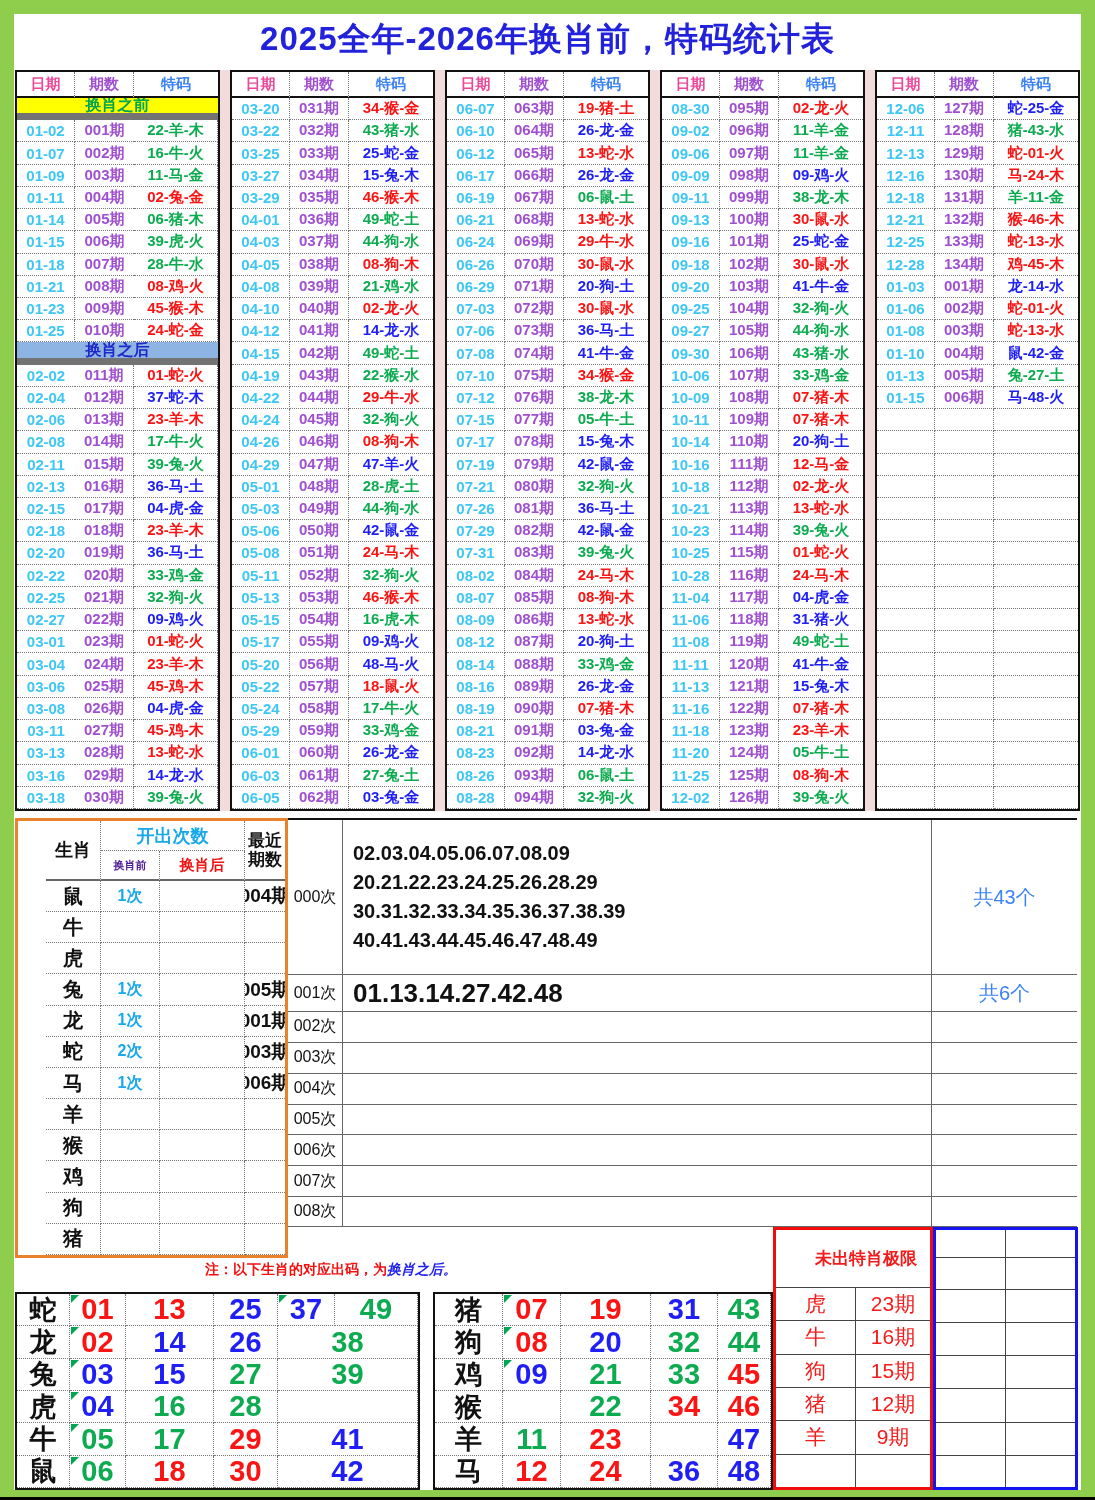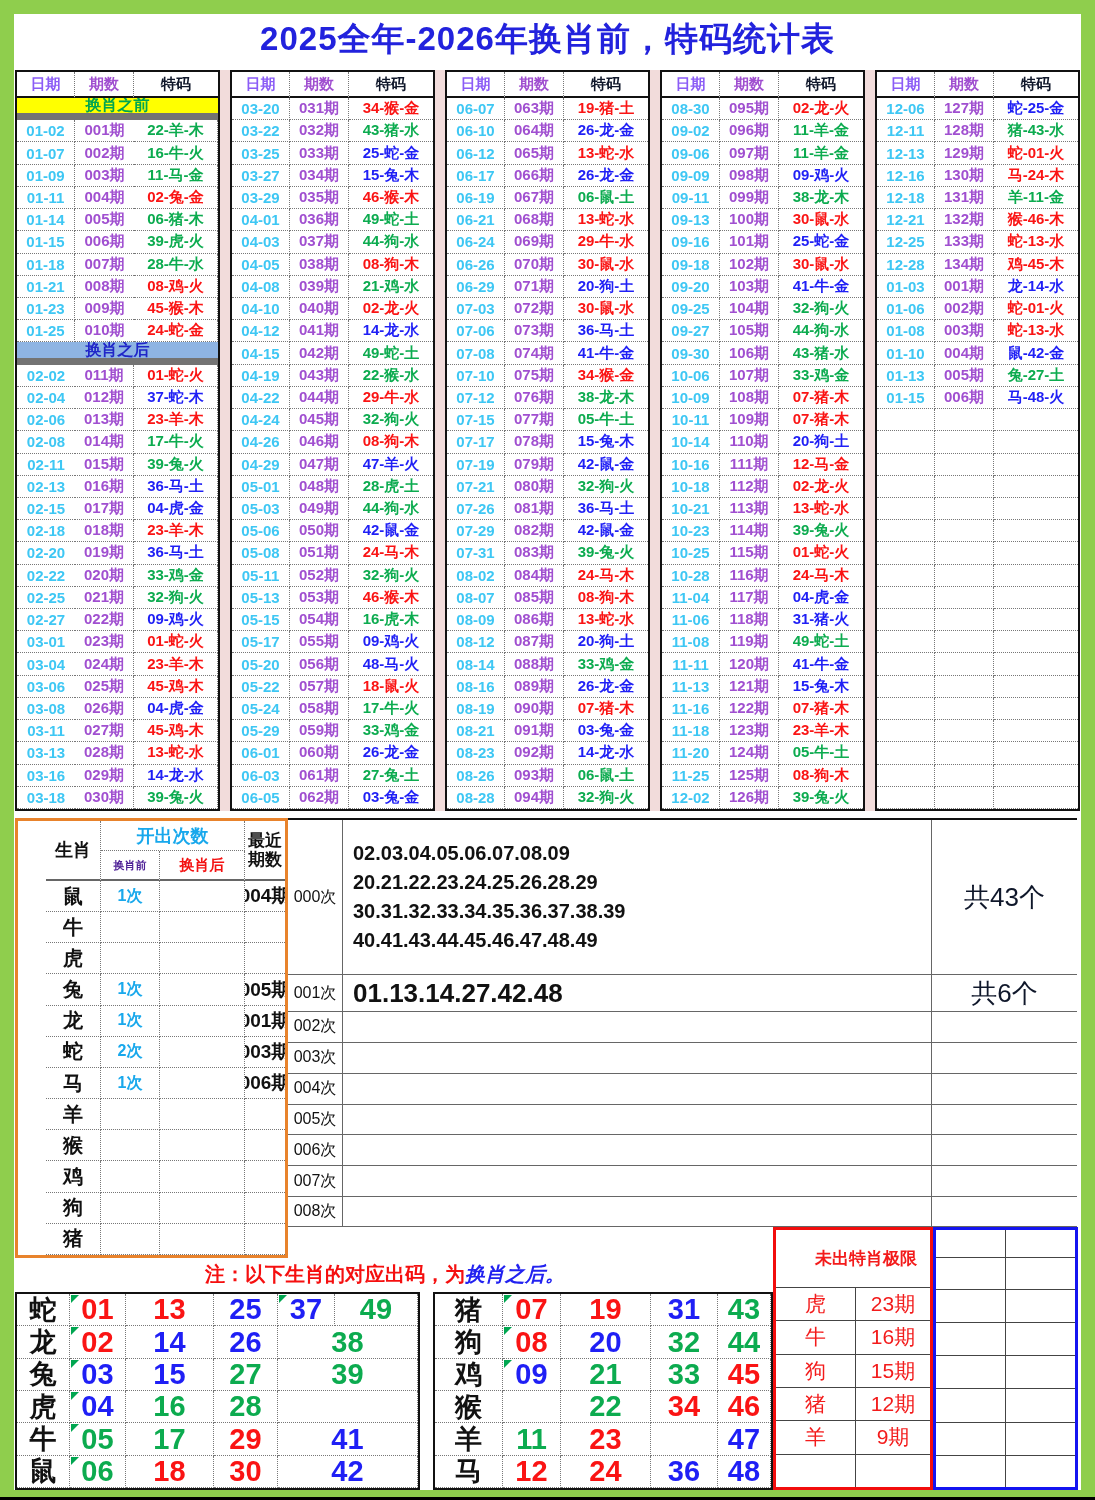--- a/index.html
+++ b/index.html
@@ -15,21 +15,21 @@
   
   .main-region { position:absolute; left:15px; top:70px; width:1065px; height:741px;
                  background:#F2DCDB; display:flex; gap:10px; }
   .group { flex:1 1 0; background:#fff; border:2px solid #111; display:grid;
            grid-template-columns:58px 59px 1fr; grid-template-rows:26px repeat(32, 1fr); }
   .cell { display:flex; align-items:center; justify-content:center;
           border-right:1px dotted #777; border-bottom:1px dotted #777;
           font-size:15px; font-weight:bold; white-space:nowrap; overflow:hidden; }
   .group .cell:nth-child(3n) { border-right:none; }
   .hdr { border-bottom:2px solid #111 !important; font-size:15px; }
-  .h0 { color:#8b5cf6; } .h1 { color:#A04FD0; } .h2 { color:#0f172a;text-align:center; }
+  .h0 { color:#ec4899; } .h1 { color:#A04FD0; } .h2 { color:#3b82f6;text-align:center; }
   .sp { grid-column:1 / -1; border-right:none; font-size:16px; border-bottom:7px solid #737373; }
   .spY { background:#FFFF00; color:#00A650; }
   .spB { background:#8EB4E3; color:#2026C8; }
   .cD { color:#3EC7F4; }
   .cP { color:#A04FD0; }
   .r { color:#FA1414; } .b { color:#1F1FF5; } .g { color:#0CAB4F; }
 
   
   .stats-box { position:absolute; left:15px; top:818px; width:273px; height:440px;
                border:3px solid #E8832C; background:#fff; display:grid;
@@ -46,27 +46,27 @@
   .st-rec { font-size:19px; color:#111; font-weight:500; border-right:none !important; }
 
   
   .counts { position:absolute; left:288px; top:818px; width:789px; height:409px;
             border-top:2px solid #111; display:flex; flex-direction:column; background:#fff; }
   .crow { display:flex; border-bottom:1px solid #666; }
   .clbl { width:55px; border-right:1px solid #666; display:flex; align-items:center; justify-content:center;
           font-size:16px; color:#111; }
   .cnums { flex:1; border-right:1px solid #666; display:flex; flex-direction:column; justify-content:center;
            padding-left:10px; font-weight:600; color:#111; }
-  .ctot { width:145px; display:flex; align-items:center; justify-content:center; font-size:26px; color:#0f172a; }
+  .ctot { width:145px; display:flex; align-items:center; justify-content:center; font-size:20px; color:#3b82f6; }
   .crow0 { height:156px; } .crow0 .cnums { font-size:20px; line-height:29px; }
   .crow1 { height:37px; }  .crow1 .cnums { font-size:26px; font-weight:bold; }
   .crowN { height:31px; }  .crow:last-child { height:30px; }
 
   
-  .note { position:absolute; left:205px; top:1261px; font-size:20px; font-weight:bold; color:#F50F0F; white-space:nowrap; }
+  .note { position:absolute; left:205px; top:1261px; font-size:14px; font-weight:bold; color:#F50F0F; white-space:nowrap; }
   .note .hl { color:#2222F0; font-style:italic; }
 
   
   .map-table { position:absolute; background:#fff; border:2px solid #111; display:grid; }
   #map-left  { left:15px; top:1292px; width:405px; height:198px;
                grid-template-columns:53px 56px 88px 64px 57px 1fr; grid-template-rows:repeat(6,1fr); }
   #map-right { left:433px; top:1292px; width:340px; height:198px;
                grid-template-columns:68px 58px 90px 67px 1fr; grid-template-rows:repeat(6,1fr); }
   .map-table .cell { position:relative; font-size:29px; font-weight:bold; }
   .mz { font-size:27px !important; color:#111; }

